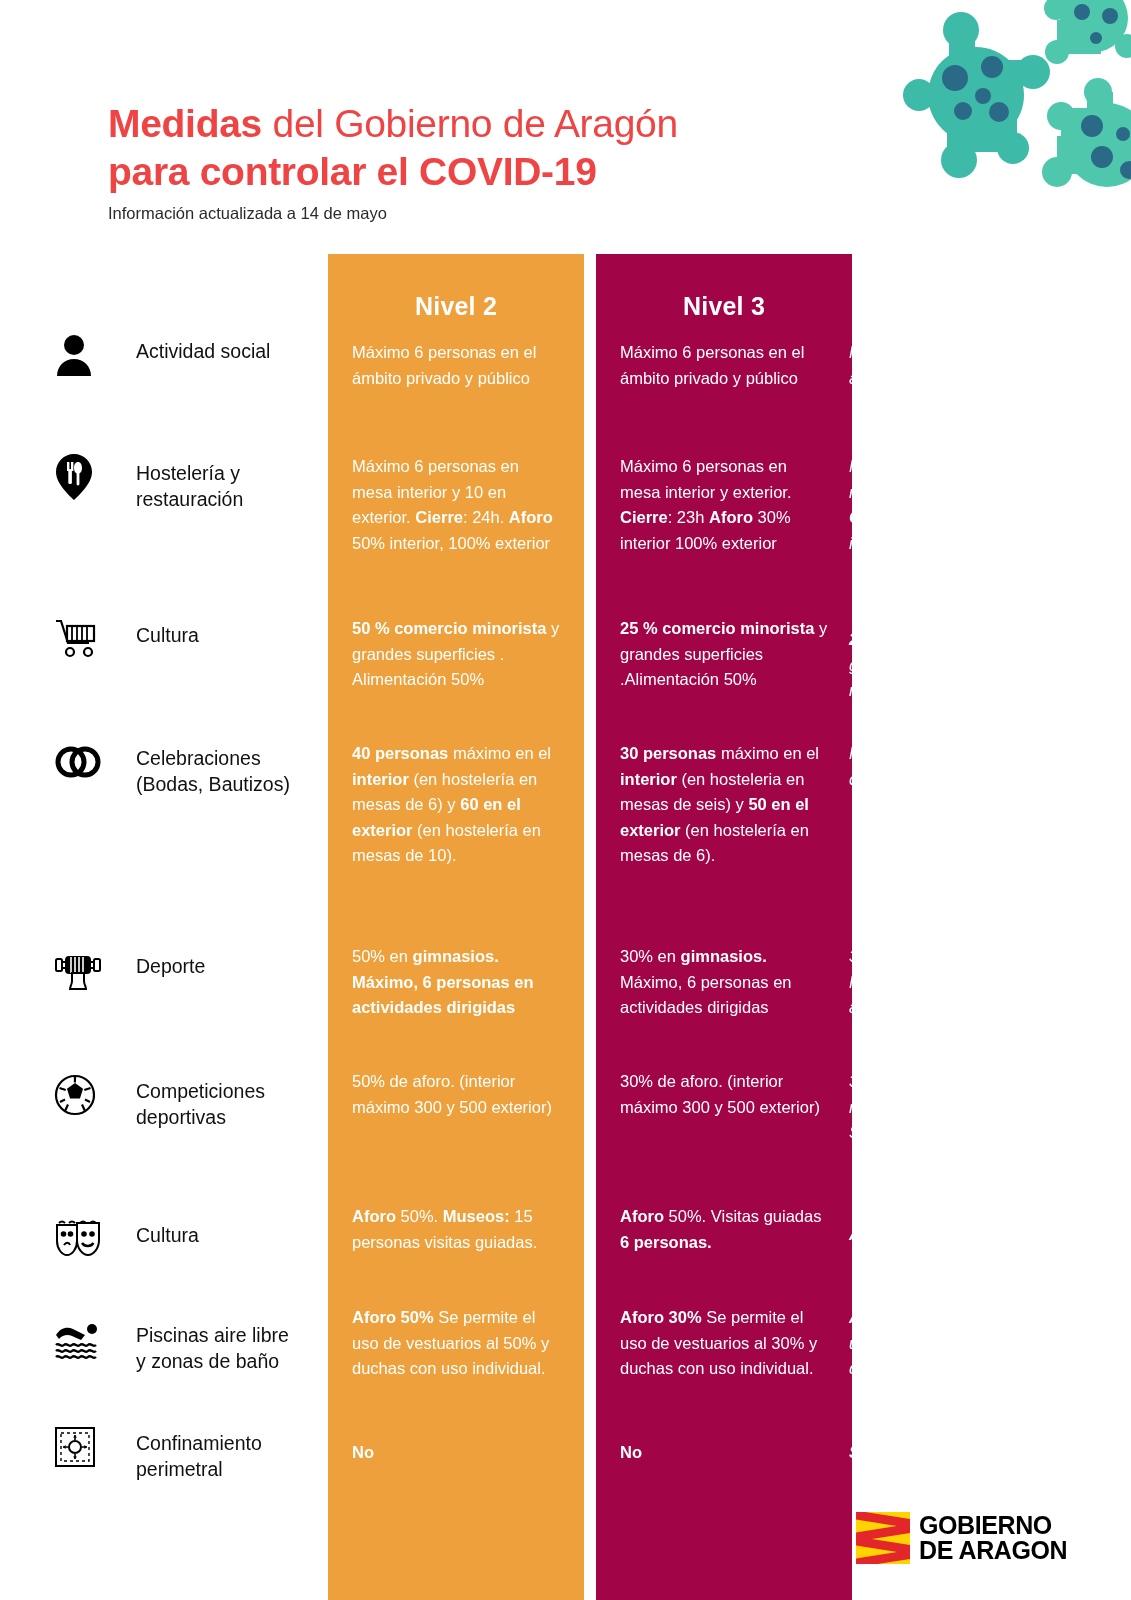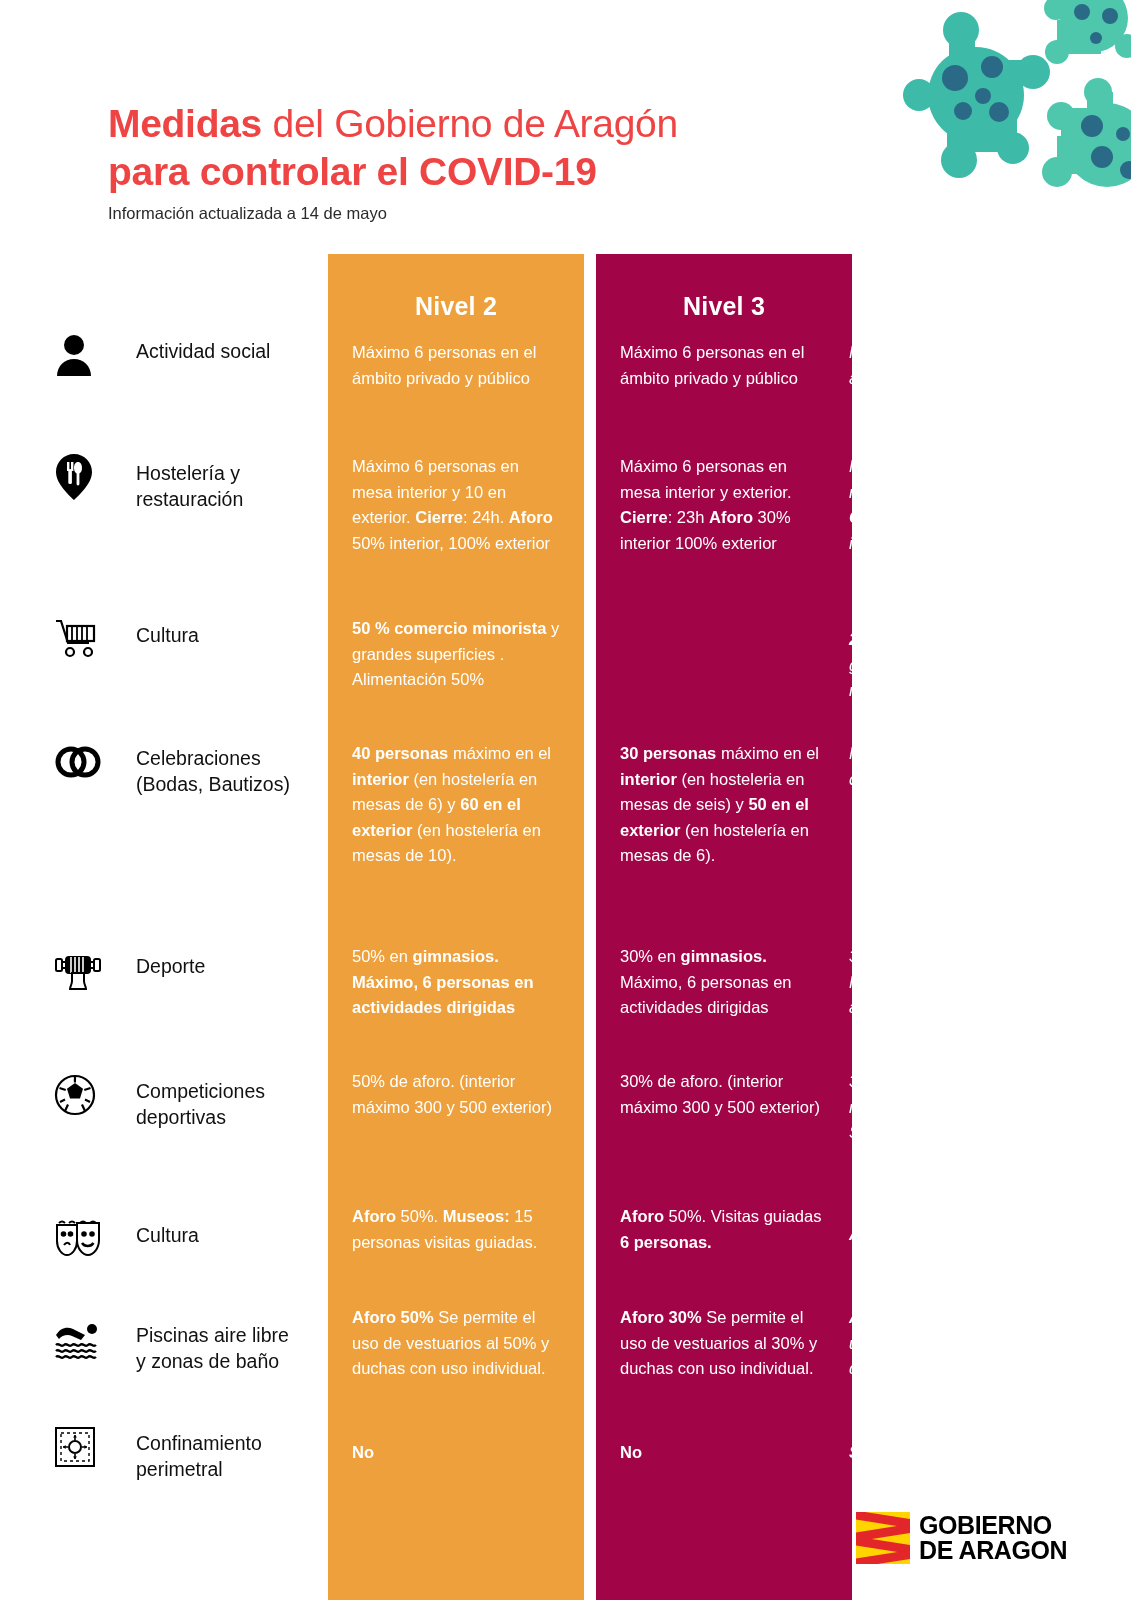--- a/index.html
+++ b/index.html
@@ -364,20 +364,21 @@
     <div class="cell" style="top:690px">50% en <b>gimnasios.</b> <b>Máximo, 6 personas en actividades dirigidas</b></div>
     <div class="cell" style="top:815px">50% de aforo. (interior máximo 300 y 500 exterior)</div>
     <div class="cell" style="top:950px"><b>Aforo</b> 50%. <b>Museos:</b> 15 personas visitas guiadas.</div>
     <div class="cell" style="top:1051px"><b>Aforo 50%</b> Se permite el uso de vestuarios al 50% y duchas con uso individual.</div>
     <div class="cell" style="top:1186px"><b>No</b></div>
   </div>
 
   <div class="col col-2" style="background:transparent">
     <div class="cell" style="top:86px">Máximo 6 personas en el ámbito privado y público</div>
     <div class="cell" style="top:200px">Máximo 6 personas en mesa interior y exterior. <b>Cierre</b>: 23h <b>Aforo</b> 30% interior 100% exterior</div>
+    <div class="cell" style="top:362px"><b>25 % comercio minorista</b> y grandes superficies .Alimentación 50%</div>
     <div class="cell" style="top:487px"><b>30 personas</b> máximo en el <b>interior</b> (en hosteleria en mesas de seis) y <b>50 en el exterior</b> (en hostelería en mesas de 6).</div>
     <div class="cell" style="top:690px">30% en <b>gimnasios.</b> Máximo, 6 personas en actividades dirigidas</div>
     <div class="cell" style="top:815px">30% de aforo. (interior máximo 300 y 500 exterior)</div>
     <div class="cell" style="top:950px"><b>Aforo</b> 50%.  Visitas guiadas <b>6 personas.</b></div>
     <div class="cell" style="top:1051px"><b>Aforo 30%</b> Se permite el uso de vestuarios al 30% y duchas con uso individual.</div>
     <div class="cell" style="top:1186px"><b>No</b></div>
   </div>
 
   <div class="col col-3" style="background:transparent">
     <div class="cell" style="top:86px">Máximo 4 personas en el ámbito privado y público</div>

